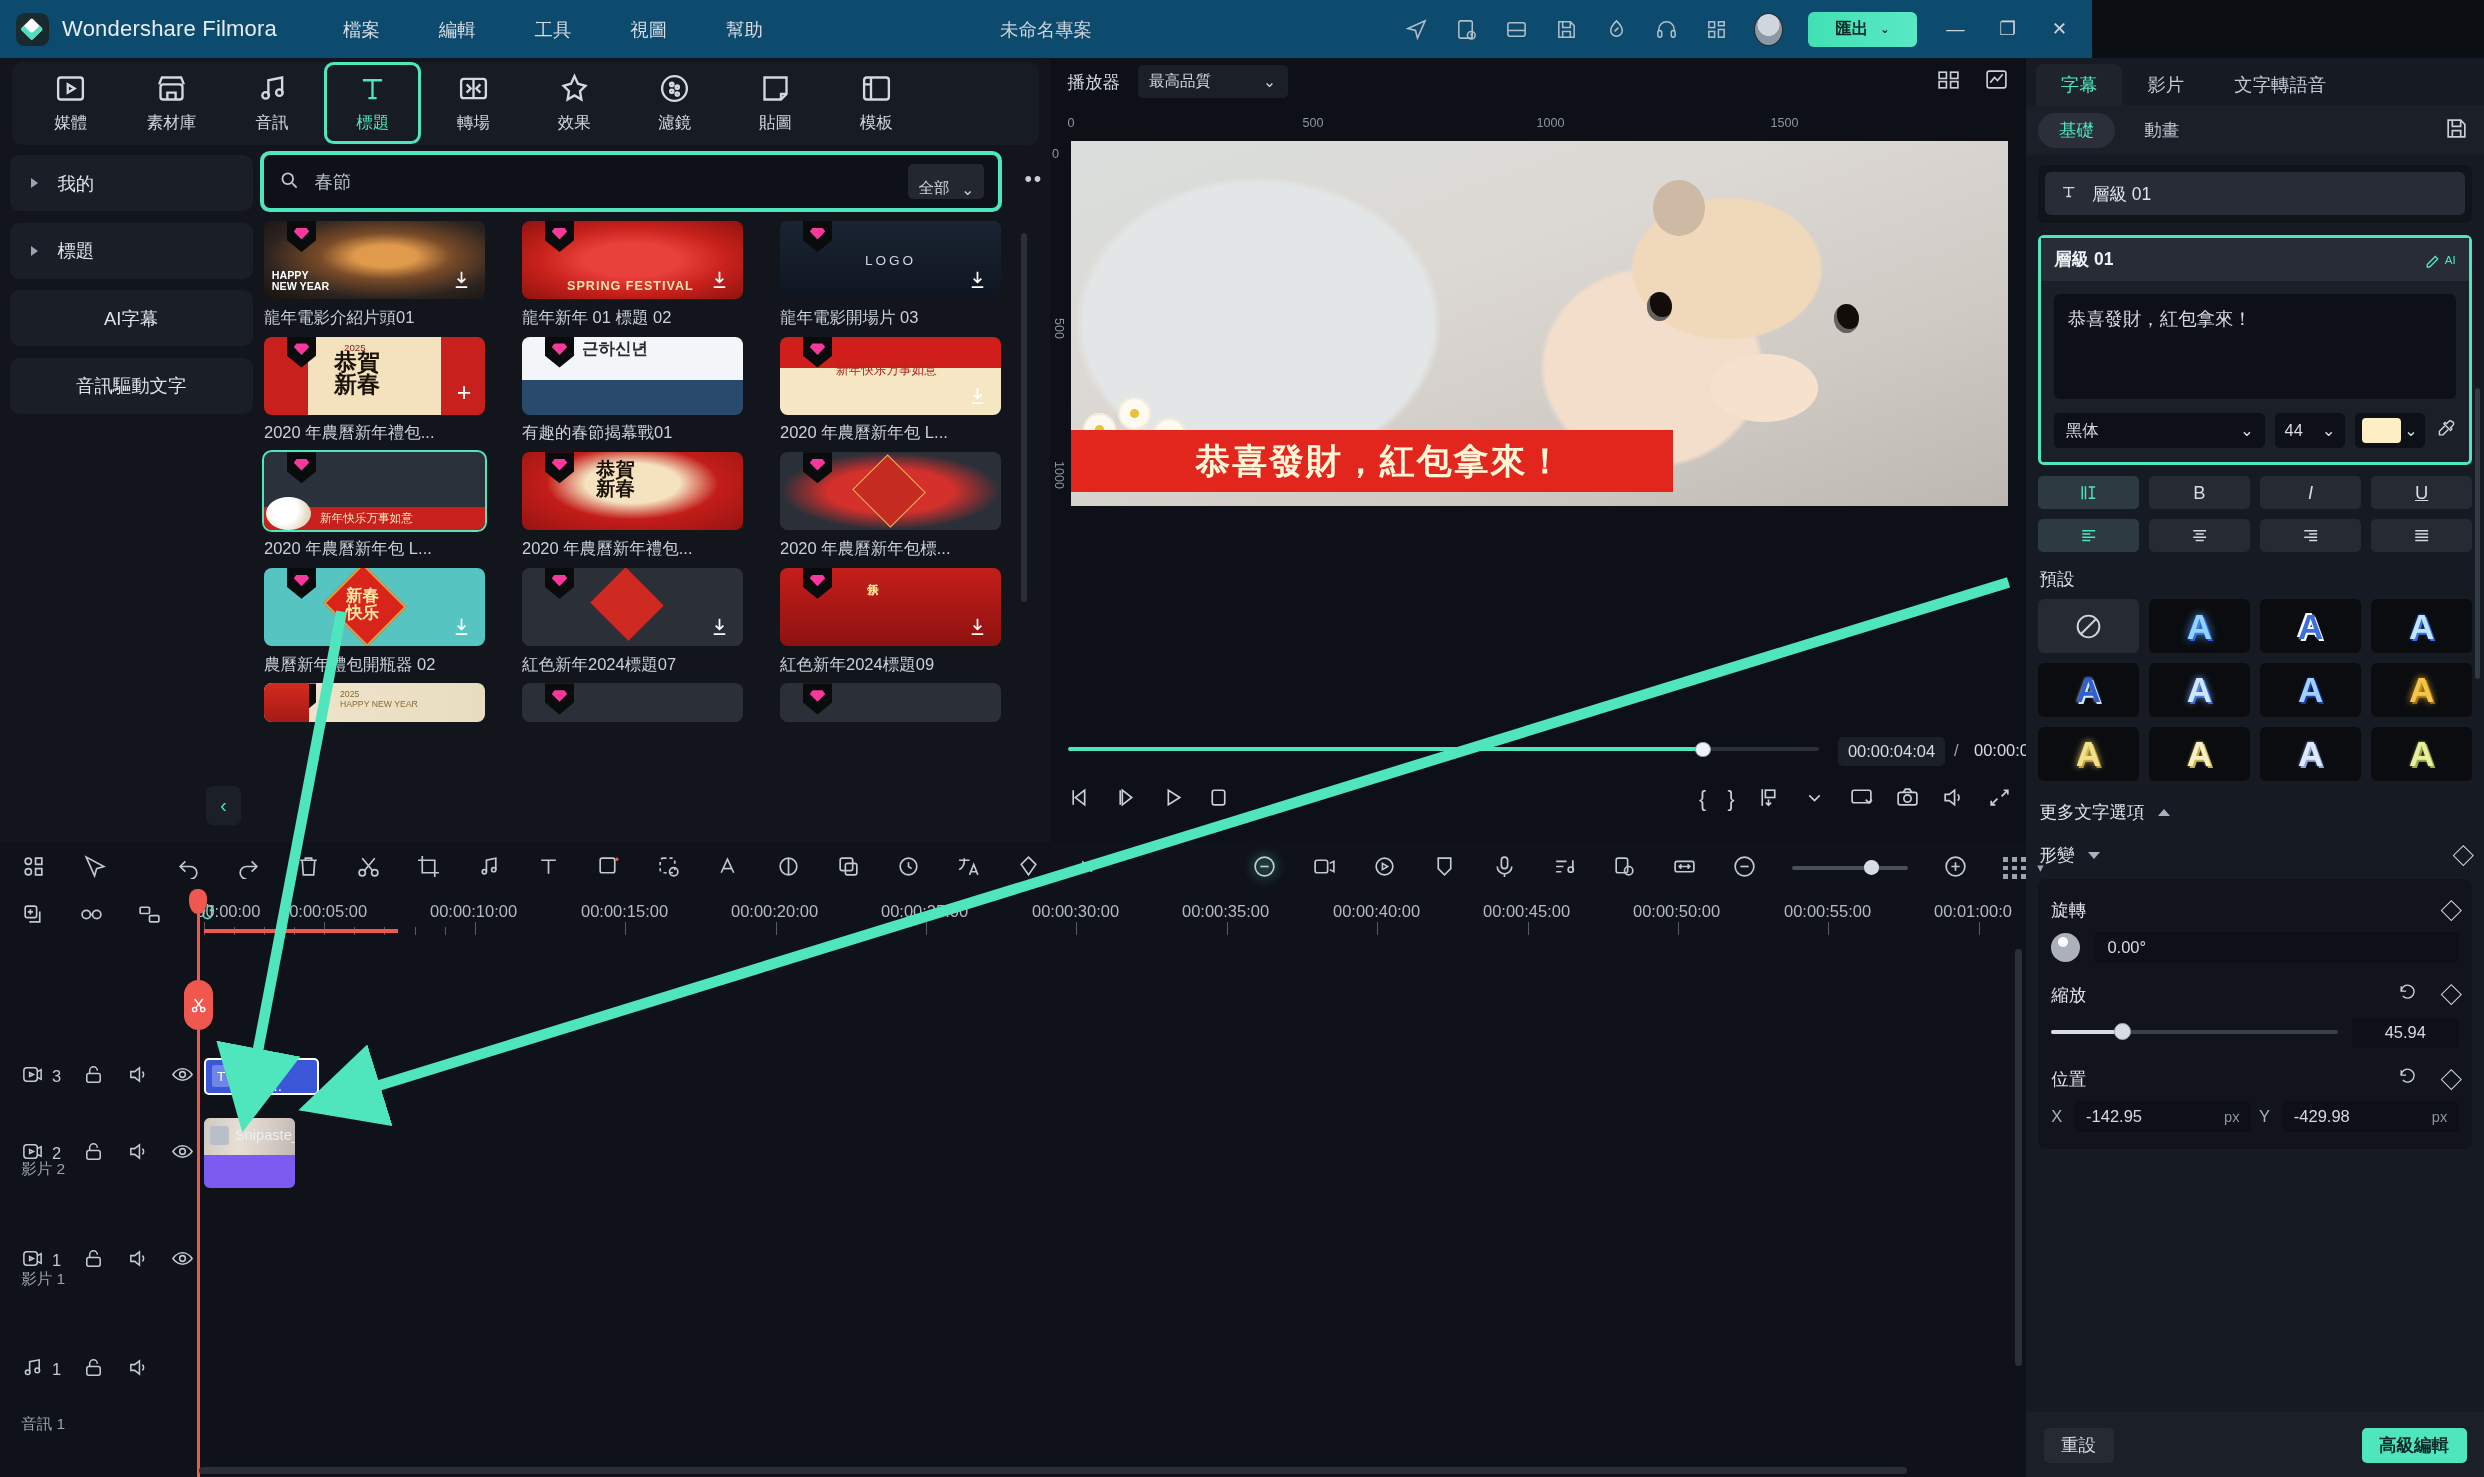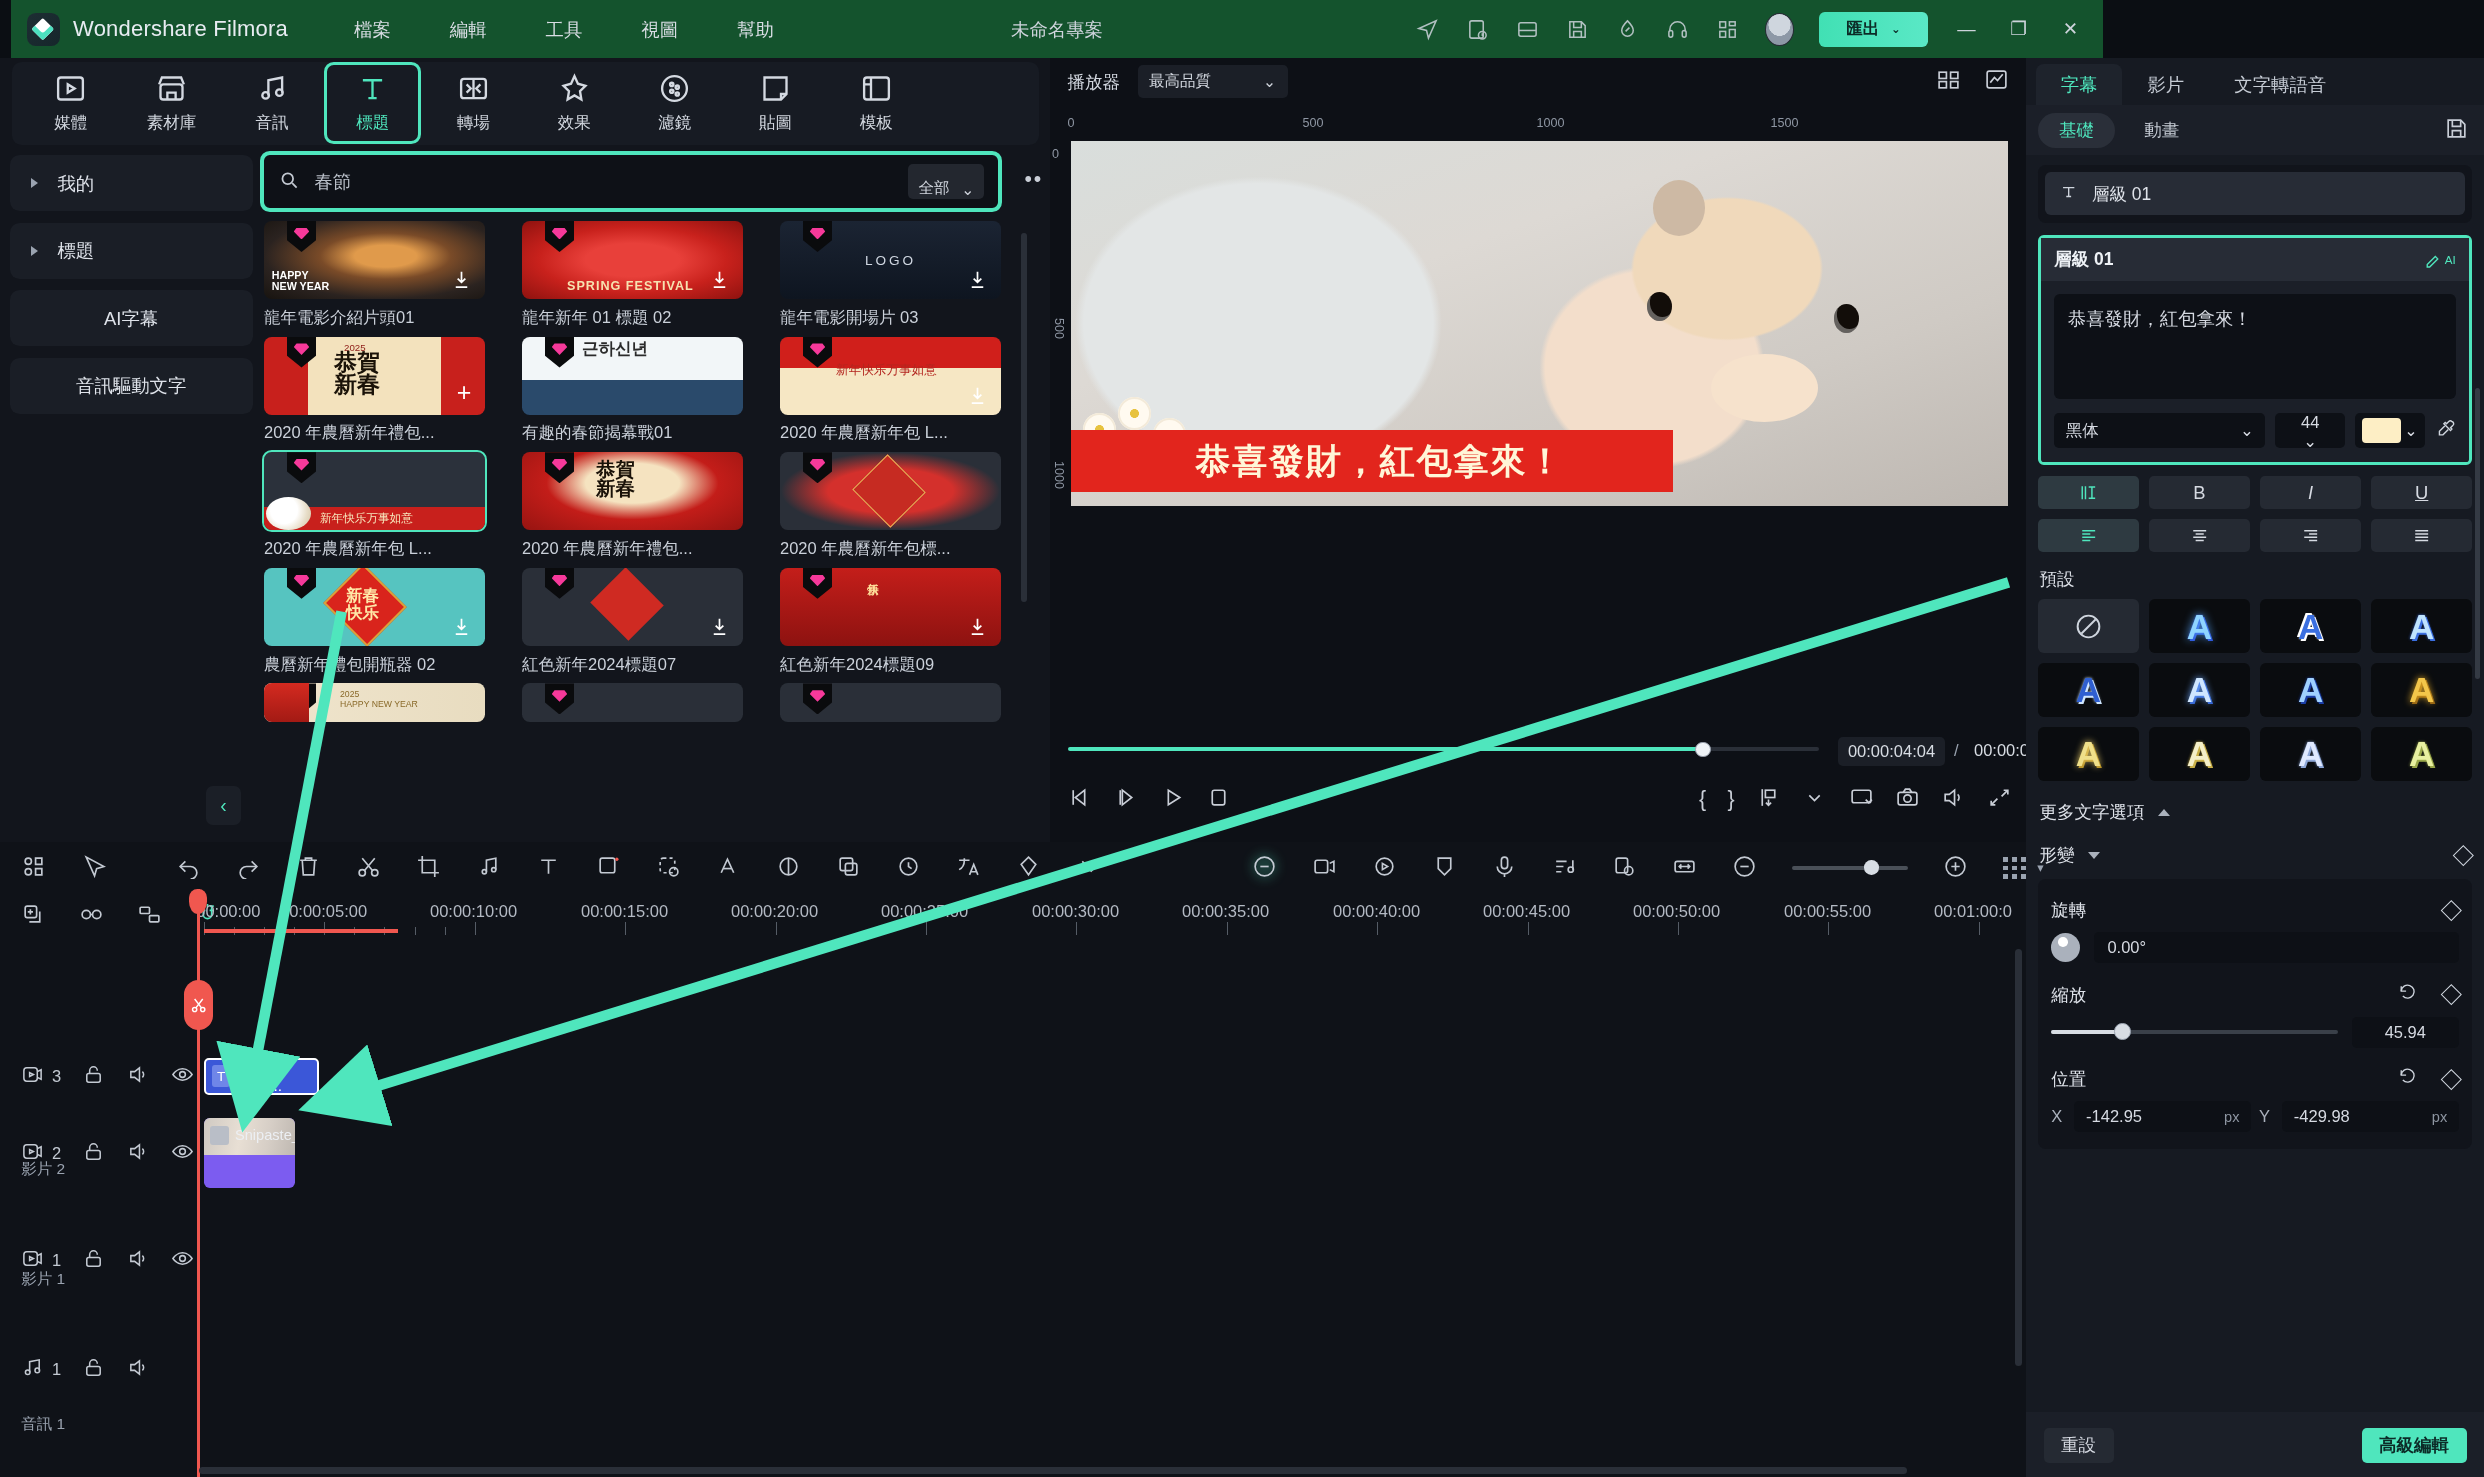--- a/index.html
+++ b/index.html
@@ -8,21 +8,21 @@
     background: #0b0e13;
     font-family: "Liberation Sans", "DejaVu Sans", sans-serif;
     color: #d6dae2;
     overflow: hidden;
   }
   .app { position: relative; width: 2484px; height: 1478px; }
 
   
   .titlebar {
     position: absolute; left: 0; top: 0; width: 2092px; height: 58px;
-    background: #14532d; display: flex; align-items: center; margin-left: 11px;
+    background: #0c4a6e; display: flex; align-items: center;
   }
   .logo-box { margin-left: 15.5px; width: 33px; height: 33px; border-radius: 8.7px;
     background: linear-gradient(135deg,#1d2e33,#16262b); display:flex; align-items:center; justify-content:center;}
   .logo-diamond { width: 15.5px; height: 15.5px; background:#fff; transform: rotate(45deg); border-radius:1.9px;
      box-shadow: inset -5.8px -5.8px 0 -1px #4de0c0;}
   .brand { margin-left: 13.6px; font-size: 22px; color: #e8ecf2; letter-spacing: 0.2px;}
   .menus { margin-left: 66px; display: flex; gap: 59px; }
   .menu-item { font-size: 18.4px; color:#d9dde4; cursor: default; }
   .proj-title { position:absolute; left:50%; transform: translateX(-50%); font-size: 18.4px; color:#cfd4dc;}
   .tb-right { position: absolute; right: 0; top: 0; height: 58px; display:flex; align-items:center; gap: 25px; padding-right: 19px;}
@@ -154,21 +154,21 @@
   .editbox { margin: 11.6px; border: 3.9px solid #4fe6bd; border-radius: 5.8px; background:#1b1f28; padding: 0;}
   .eb-head { height: 43px; display:flex; align-items:center; padding: 0 13.6px; background:#272c36;}
   .eb-head .t { font-size:17.5px; color:#eef2f6; font-weight:600;}
   .eb-head .ai { margin-left:auto; display:flex; align-items:center; gap: 1.9px; color:#4fe6bd; font-size:11.6px;}
   .eb-head .ai svg{width:19.4px;height:19.4px;stroke:#4fe6bd;fill:none;stroke-width:1.7;}
   .ta { margin: 13.6px; height: 105px; background:#0d1016; border-radius:5.8px; padding: 11.6px 13.6px; font-size:18.4px; color:#d6dae2;}
   .fontrow { display:flex; align-items:center; gap: 9.7px; padding: 0 13.6px 13.6px 13.6px;}
   .fsel { height: 35px; flex: 1; background:#0d1016; border-radius:4.9px; display:flex;align-items:center;
      justify-content:space-between; padding: 0 11.6px; font-size:16.5px; color:#d6dae2;}
   .fsize { height: 35px; width: 70px; background:#0d1016; border-radius:4.9px; display:flex;align-items:center;
-     justify-content:space-around; font-size:16.5px; color:#d6dae2;flex-direction:column;}
+     justify-content:space-around; font-size:16.5px; color:#d6dae2;}
   .fcol { height: 35px; width: 70px; background:#0d1016; border-radius:4.9px; display:flex;align-items:center;
      justify-content:space-around; padding: 0 5.8px;}
   .swatch { width: 39px; height: 25px; background:#fdeec5; border-radius:3.9px;}
   .picker svg{width:21.3px;height:21.3px;stroke:#cfd5de;fill:none;stroke-width:1.6;}
 
   .btnrow { display:grid; grid-template-columns: repeat(4, 1fr); gap: 9.7px; padding: 0 11.6px; margin-top: 9.7px;}
   .sbtn { height: 33px; background:#252a33; border-radius:4.9px; display:flex;align-items:center;justify-content:center;
      font-size:18.4px; color:#d6dae2;}
   .sbtn.on { background:#2e3a41;}
   .sbtn svg{width:19.4px;height:19.4px;stroke:#d6dae2;fill:none;stroke-width:1.8;}

